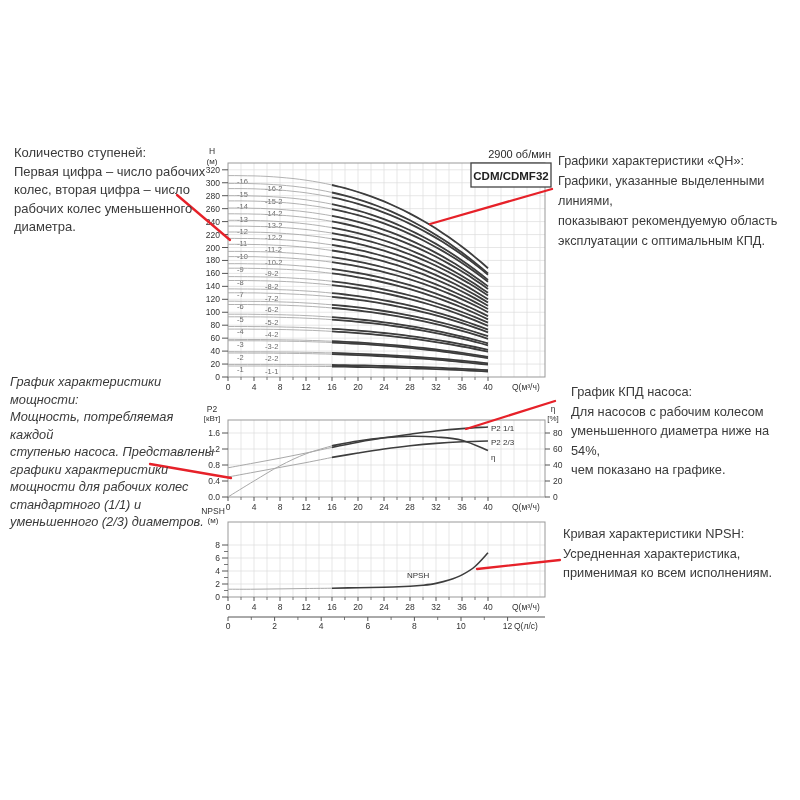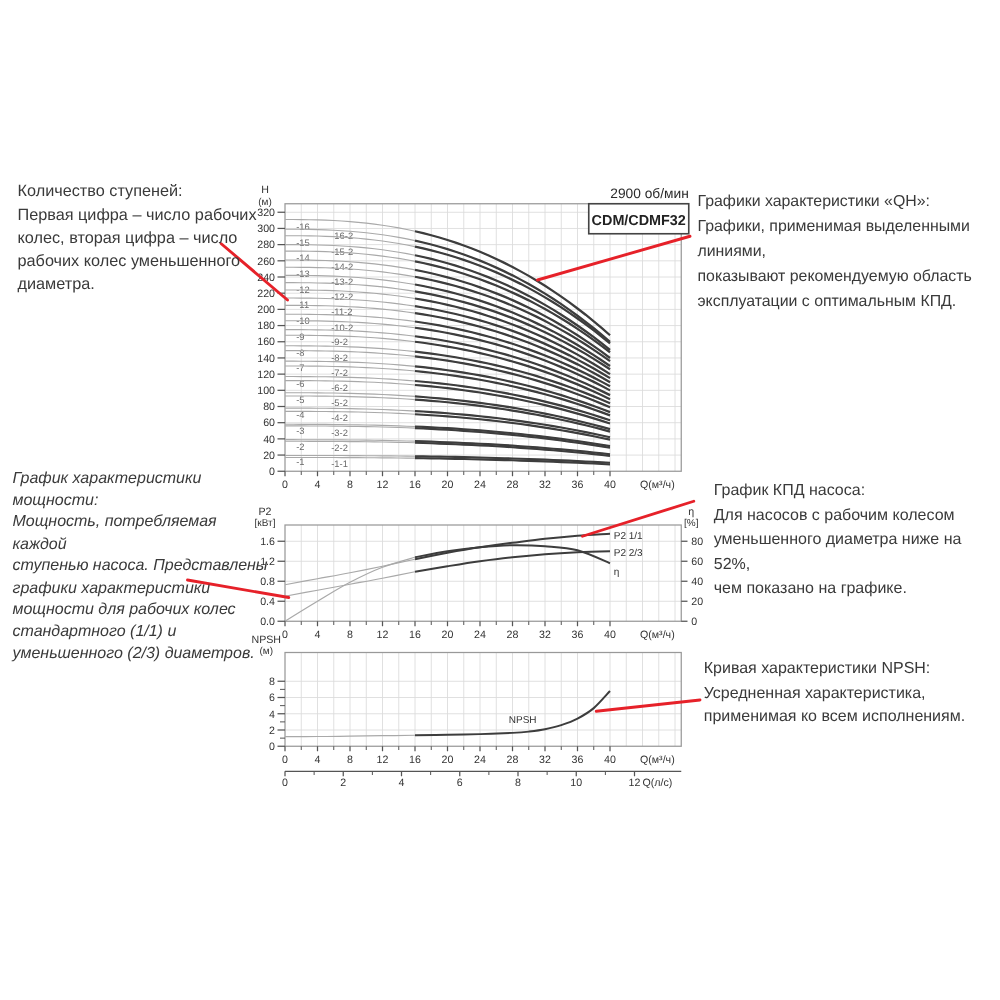--- a/index.html
+++ b/index.html
@@ -454,30 +454,30 @@
         <line x1="560" y1="560" x2="477" y2="569" stroke="#e62129" stroke-width="2.3" stroke-linecap="round"></line>
       </g>
     </svg>
 
   <div class="note note-stages">Количество ступеней:
 Первая цифра – число рабочих
 колес, вторая цифра – число
 рабочих колес уменьшенного
 диаметра.</div>
   <div class="note note-qh">Графики характеристики «QH»:
-Графики, применимая выделенными линиями,
+Графики, указанные выделенными линиями,
 показывают рекомендуемую область
 эксплуатации с оптимальным КПД.</div>
   <div class="note note-power">График характеристики мощности:
 Мощность, потребляемая каждой
 ступенью насоса. Представлены
 графики характеристики
 мощности для рабочих колес
 стандартного (1/1) и
 уменьшенного (2/3) диаметров.</div>
   <div class="note note-eff">График КПД насоса:
 Для насосов с рабочим колесом
-уменьшенного диаметра ниже на 52%,
+уменьшенного диаметра ниже на 54%,
 чем показано на графике.</div>
   <div class="note note-npsh">Кривая характеристики NPSH:
 Усредненная характеристика,
 применимая ко всем исполнениям.</div>
 </div>
 
 </body></html>

